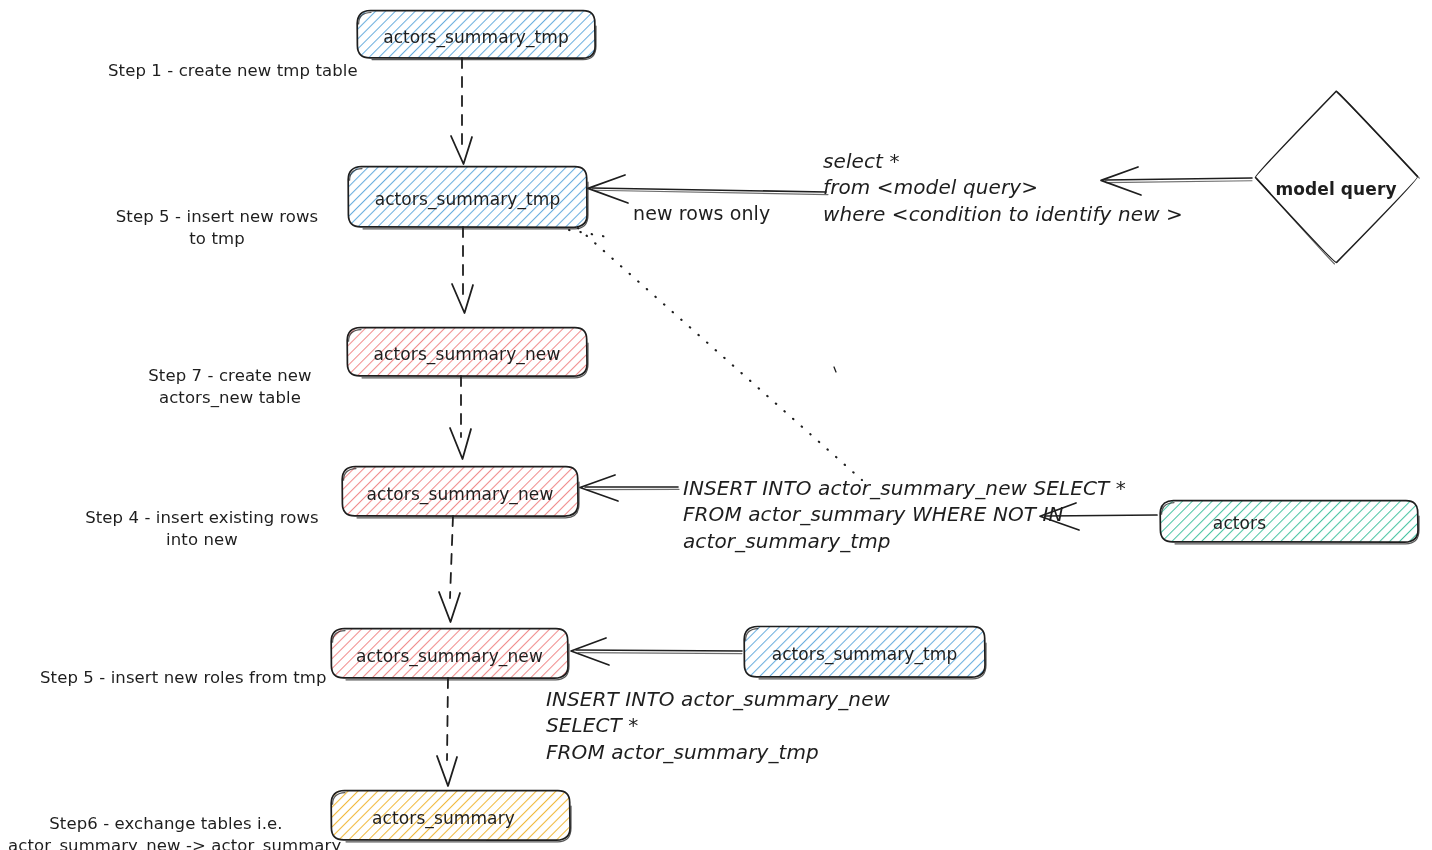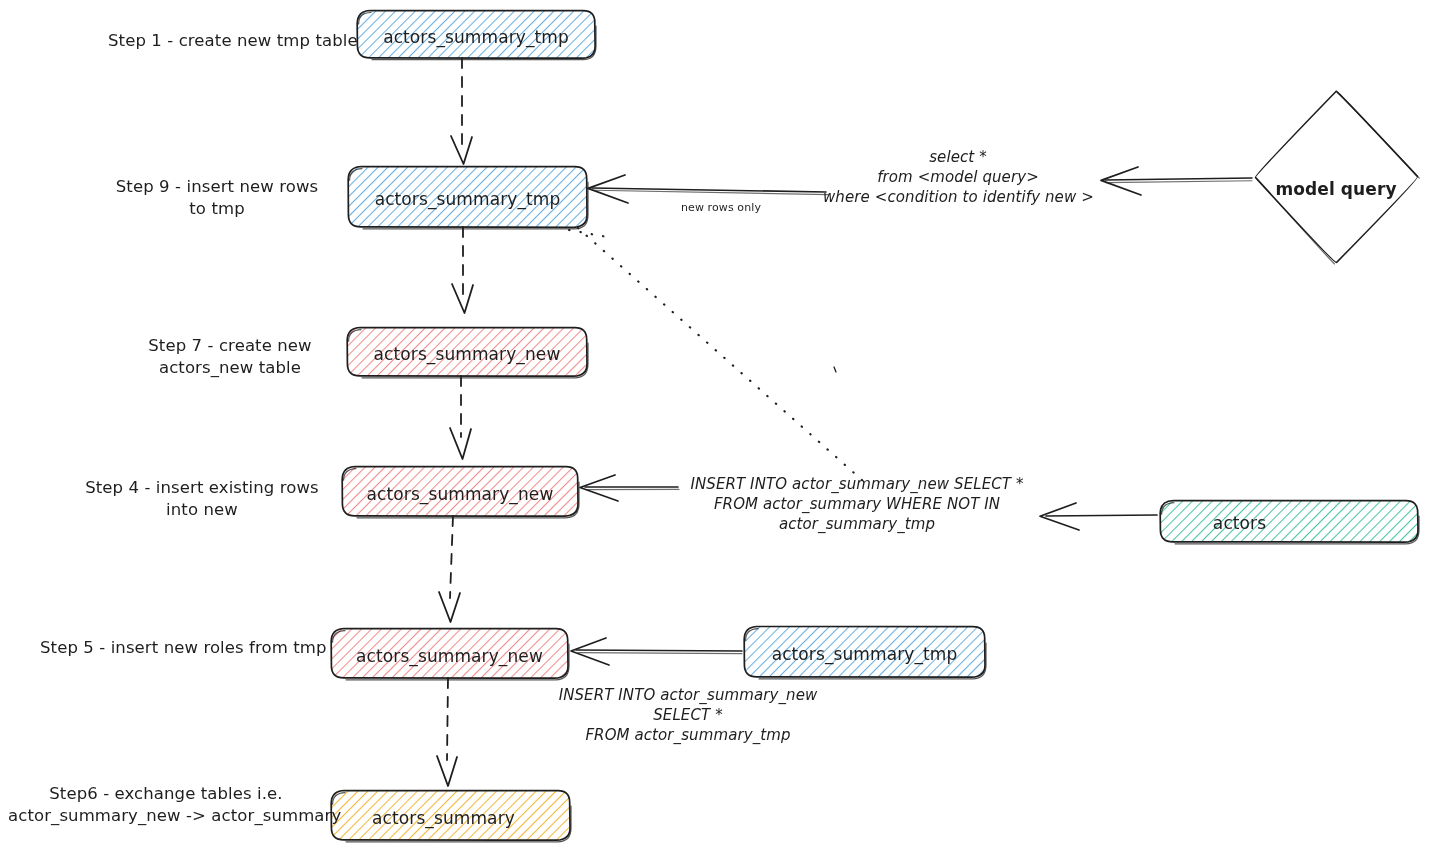--- a/index.html
+++ b/index.html
@@ -1,24 +1,24 @@
 <!DOCTYPE html>
 <html><head>
 <meta charset="utf-8">
 <style>
   html,body{margin:0;padding:0;background:#ffffff;}
   body{width:1432px;height:850px;position:relative;overflow:hidden;
        font-family:"DejaVu Sans", sans-serif;}
   #canvas{position:absolute;left:0;top:0;width:1432px;height:850px;}
   .lbl{position:absolute;color:#1e1e1e;font-family:"DejaVu Sans", sans-serif;
        white-space:pre;line-height:1.32;letter-spacing:.1px;}
-  .step-label{font-size:16.5px;text-align:center;}
+  .step-label{font-size:16.5px;text-align:center;margin-top:30px;}
   .node-label{font-size:17px;text-align:center;}
-  .edge-label{font-size:11px;text-align:right;}
-  .sql-label{font-size:15px;text-align:center;font-style:italic;}
+  .edge-label{font-size:19px;text-align:center;}
+  .sql-label{font-size:20px;text-align:left;font-style:italic;}
   svg{position:absolute;left:0;top:0;overflow:visible;}
 </style>
 </head>
 <body>
 
 <svg id="canvas" width="1432" height="850" viewBox="0 0 1432 850">
   <defs>
     <pattern id="hatch-blue" width="7" height="7" patternTransform="rotate(45)" patternUnits="userSpaceOnUse">
       <line x1="0" y1="0" x2="0" y2="7" stroke="#6aaede" stroke-width="2.1"></line>
     </pattern>
@@ -144,21 +144,21 @@
     <path d="M742 651 L576 650" fill="none" stroke="#1e1e1e" stroke-width="1.6" stroke-linecap="round"></path>
     <path d="M742 653.6 L578 652.6" fill="none" stroke="#1e1e1e" stroke-width="1.1" stroke-linecap="round" opacity=".65"></path>
     <path d="M606 638 L571 651 L609 665" fill="none" stroke="#1e1e1e" stroke-width="1.7" stroke-linecap="round" stroke-linejoin="round"></path>
   </g>
 
   <path d="M834 367 L836 372" fill="none" stroke="#1e1e1e" stroke-width="1.3" stroke-linecap="round"></path>
 </svg>
 
 <div class="lbl step-label" style="left:108px;top:30px;width:242px;">Step 1 - create new tmp table</div>
 
-<div class="lbl step-label" style="left:112px;top:176px;width:210px;">Step 9 - insert new rows
+<div class="lbl step-label" style="left:112px;top:176px;width:210px;">Step 5 - insert new rows
 to tmp</div>
 
 <div class="lbl step-label" style="left:130px;top:335px;width:200px;">Step 7 - create new
 actors_new table</div>
 
 <div class="lbl step-label" style="left:82px;top:477px;width:240px;">Step 4 - insert existing rows
 into new</div>
 
 <div class="lbl step-label" style="left:40px;top:637px;width:278px;">Step 5 - insert new roles from tmp</div>
 

